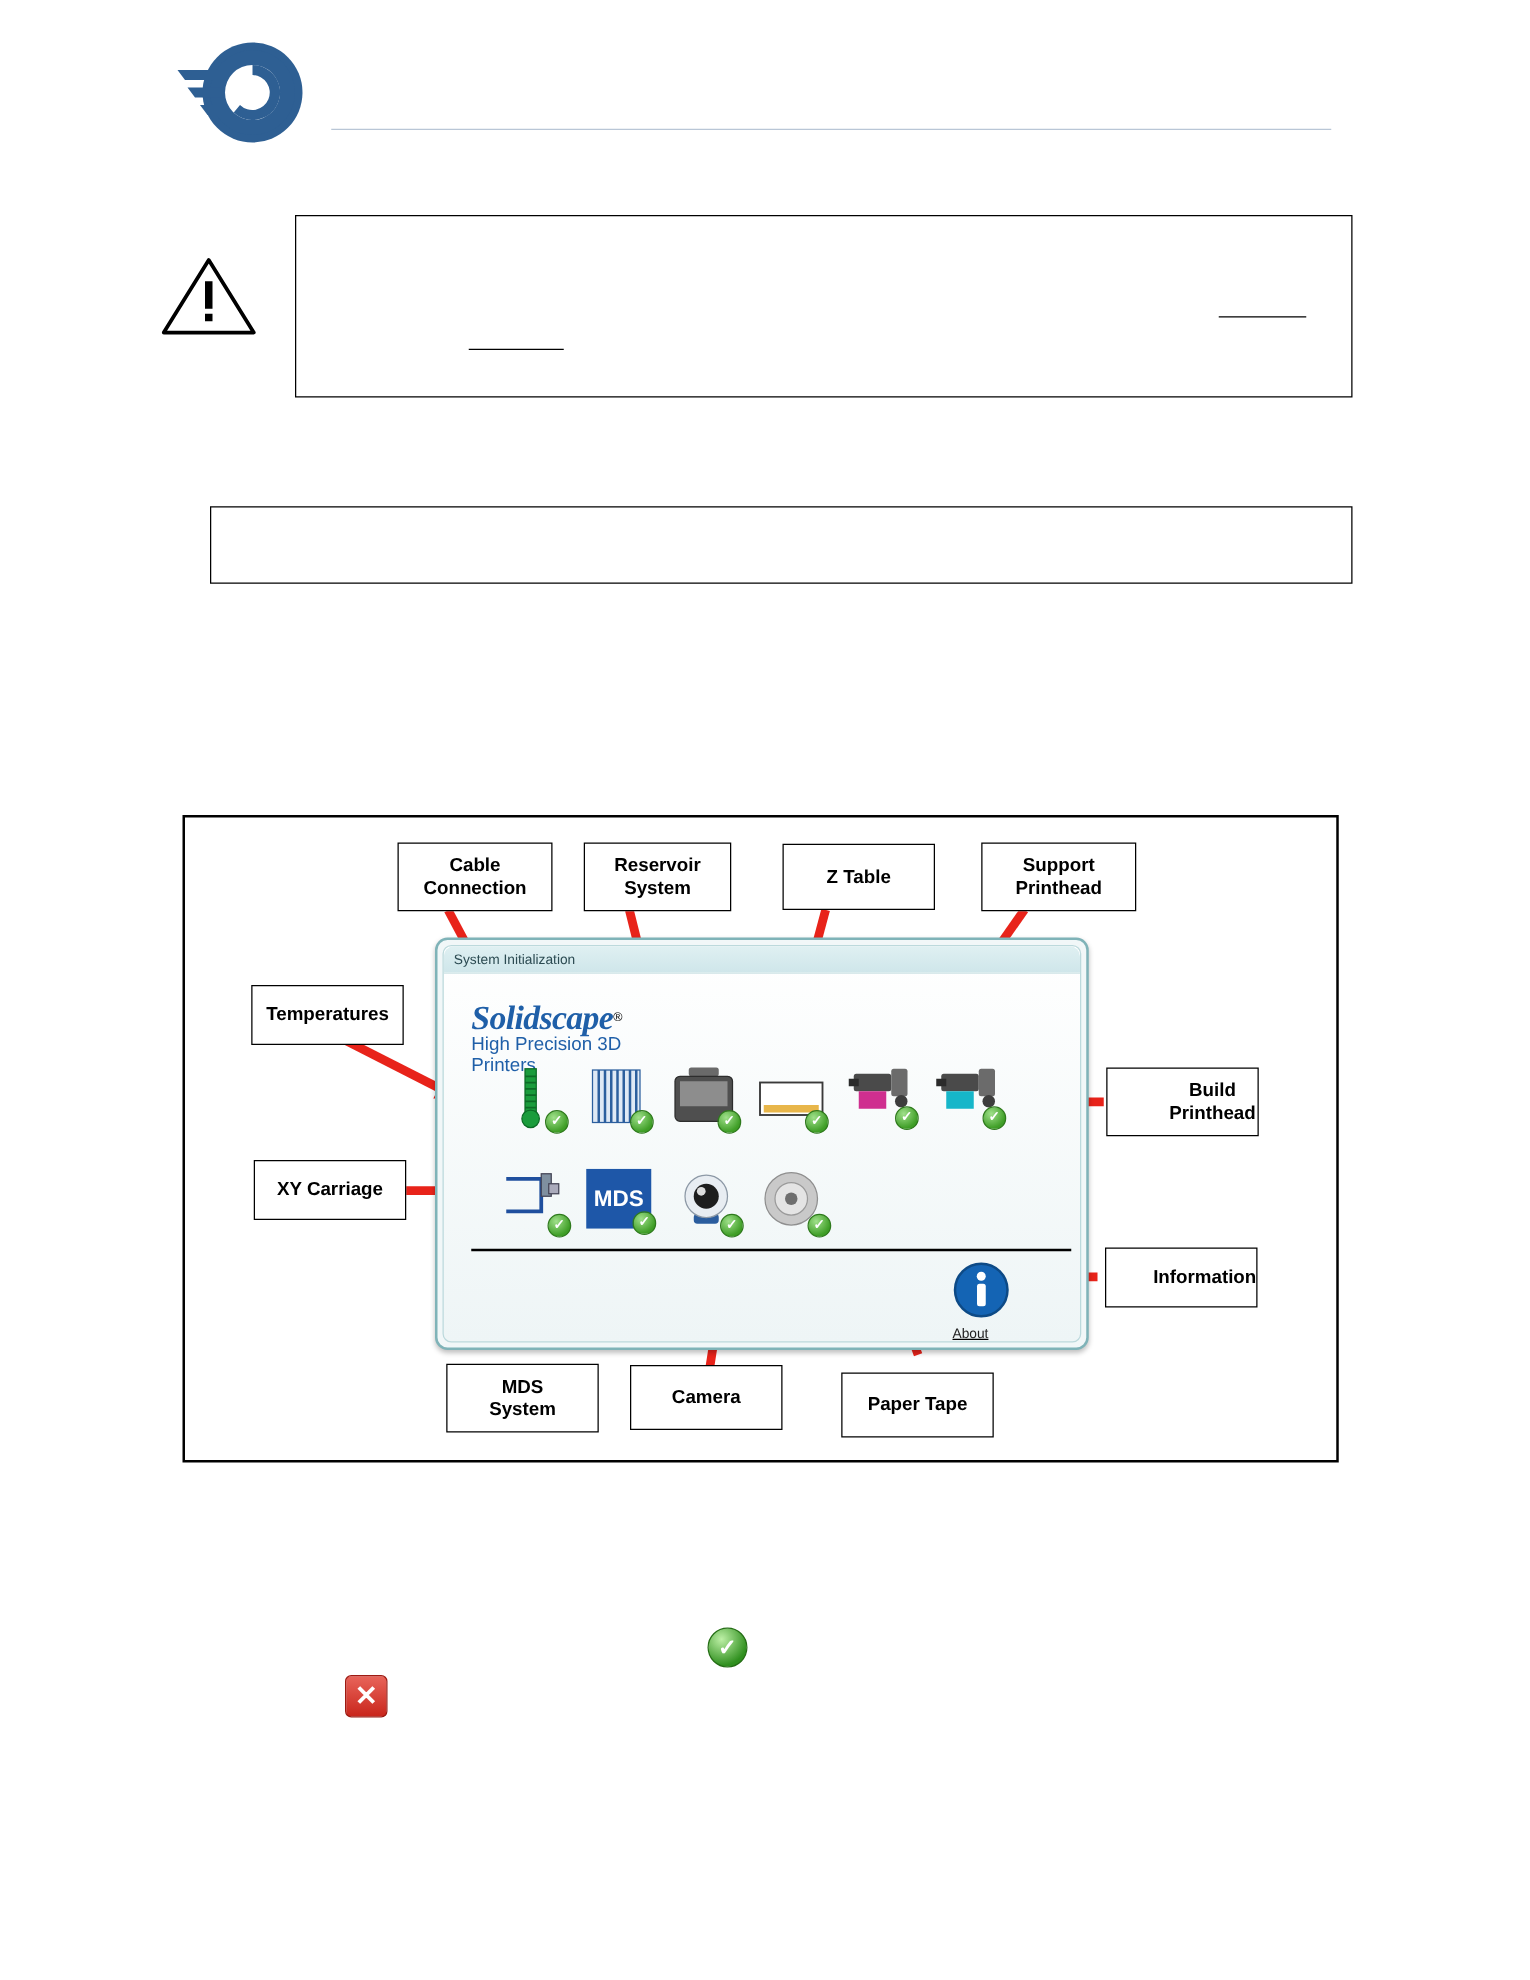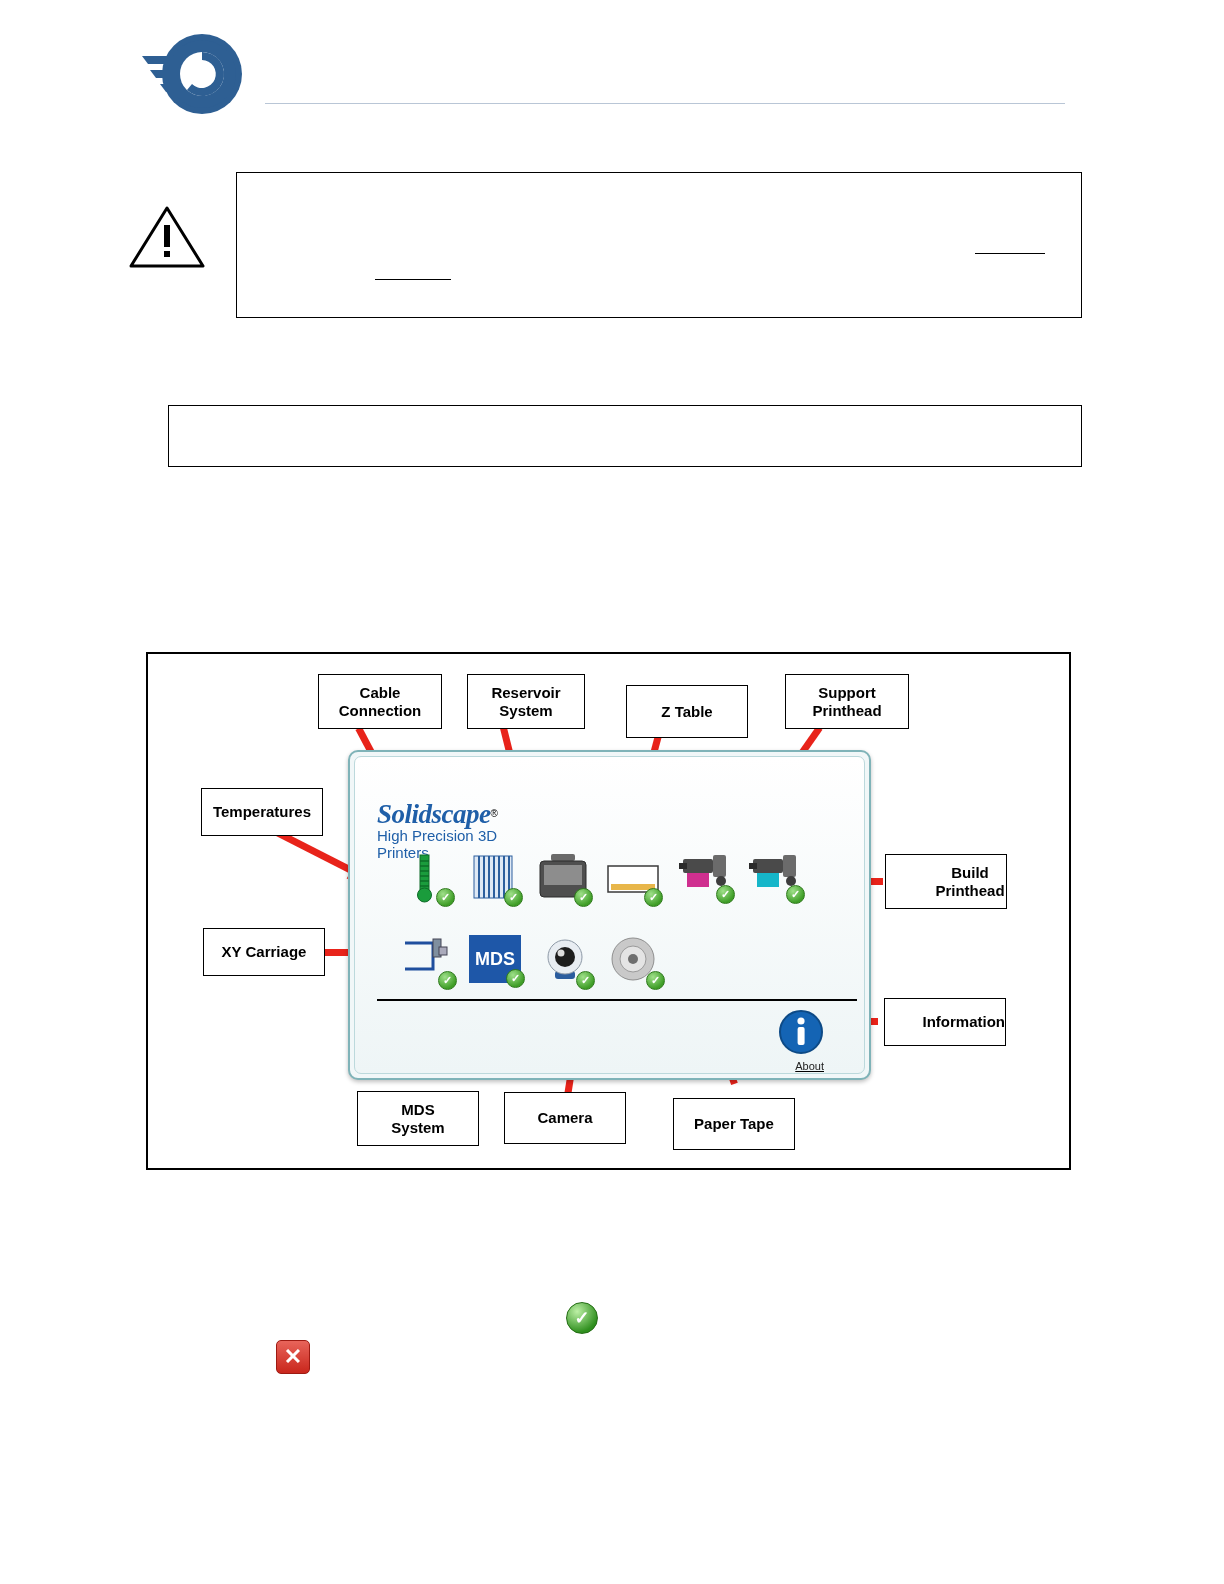--- a/index.html
+++ b/index.html
@@ -63,21 +63,21 @@
     color:#0a8f2a;font-weight:bold;font-size:17px;line-height:1.25;
   }
   .icon-slot{position:absolute;width:56px;height:52px;}
   .check{
     position:absolute;right:-2px;bottom:-3px;width:17px;height:17px;border-radius:50%;
     background:radial-gradient(circle at 35% 30%, #9fe08a, #3f9e27 70%);
     border:1px solid #2e7a1c;display:flex;align-items:center;justify-content:center;
     color:#fff;font-size:11px;font-weight:bold;line-height:1;
   }
   #hr-dialog{position:absolute;left:22px;top:242px;width:480px;border-top:2px solid #000;height:0;}
-  #about{position:absolute;left:407px;top:252px;width:62px;text-align:right;text-decoration:underline;}
+  #about{position:absolute;left:407px;top:252px;width:62px;text-align:left;text-decoration:underline;}
   #about-label{font-size:11px;color:#222;margin-top:1px;}
 
   
   #legend-check{position:absolute;left:566px;top:1302px;width:30px;height:30px;}
   #legend-x{position:absolute;left:276px;top:1340px;width:32px;height:32px;}
 
   .okcircle{
     width:100%;height:100%;border-radius:50%;
     background:radial-gradient(circle at 34% 28%, #bdf0a6, #2f8f1e 72%);
     border:1px solid #246d14;display:flex;align-items:center;justify-content:center;
@@ -169,21 +169,21 @@
   </div>
 
   <div class="callout" style="left:170px;top:20px;width:124px;height:55px;">
     <span style="white-space:pre-line;">Cable
 Connection</span>
   </div>
   <div class="callout" style="left:319px;top:20px;width:118px;height:55px;">
     <span style="white-space:pre-line;">Reservoir
 System</span>
   </div>
-  <div class="callout" style="left:478px;top:31px;width:122px;height:53px;">
+  <div class="callout" style="left:478px;top:21px;width:122px;height:53px;">
     <span style="white-space:pre-line;">Z Table</span>
   </div>
   <div class="callout" style="left:637px;top:20px;width:124px;height:55px;">
     <span style="white-space:pre-line;">Support
 Printhead</span>
   </div>
   <div class="callout" style="left:53px;top:134px;width:122px;height:48px;">
     <span style="white-space:pre-line;">Temperatures</span>
   </div>
   <div class="callout" style="left:737px;top:200px;width:122px;height:55px;">
@@ -203,20 +203,23 @@
   <div class="callout" style="left:356px;top:438px;width:122px;height:52px;">
     <span style="white-space:pre-line;">Camera</span>
   </div>
   <div class="callout" style="left:525px;top:444px;width:122px;height:52px;">
     <span style="white-space:pre-line;">Paper Tape</span>
   </div>
 
   <div id="dialog">
     <div id="dialog-inner">
 
+      <div id="titlebar">
+        <span>System Initialization</span>
+      </div>
 
       <div id="brand">
         <div>
           <span id="brand-name">Solidscape</span><span id="brand-reg">®</span>
         </div>
         <div id="brand-tag">High Precision 3D Printers</div>
       </div>
 
 
       <div class="icon-slot" style="left:42px;top:95px;">

